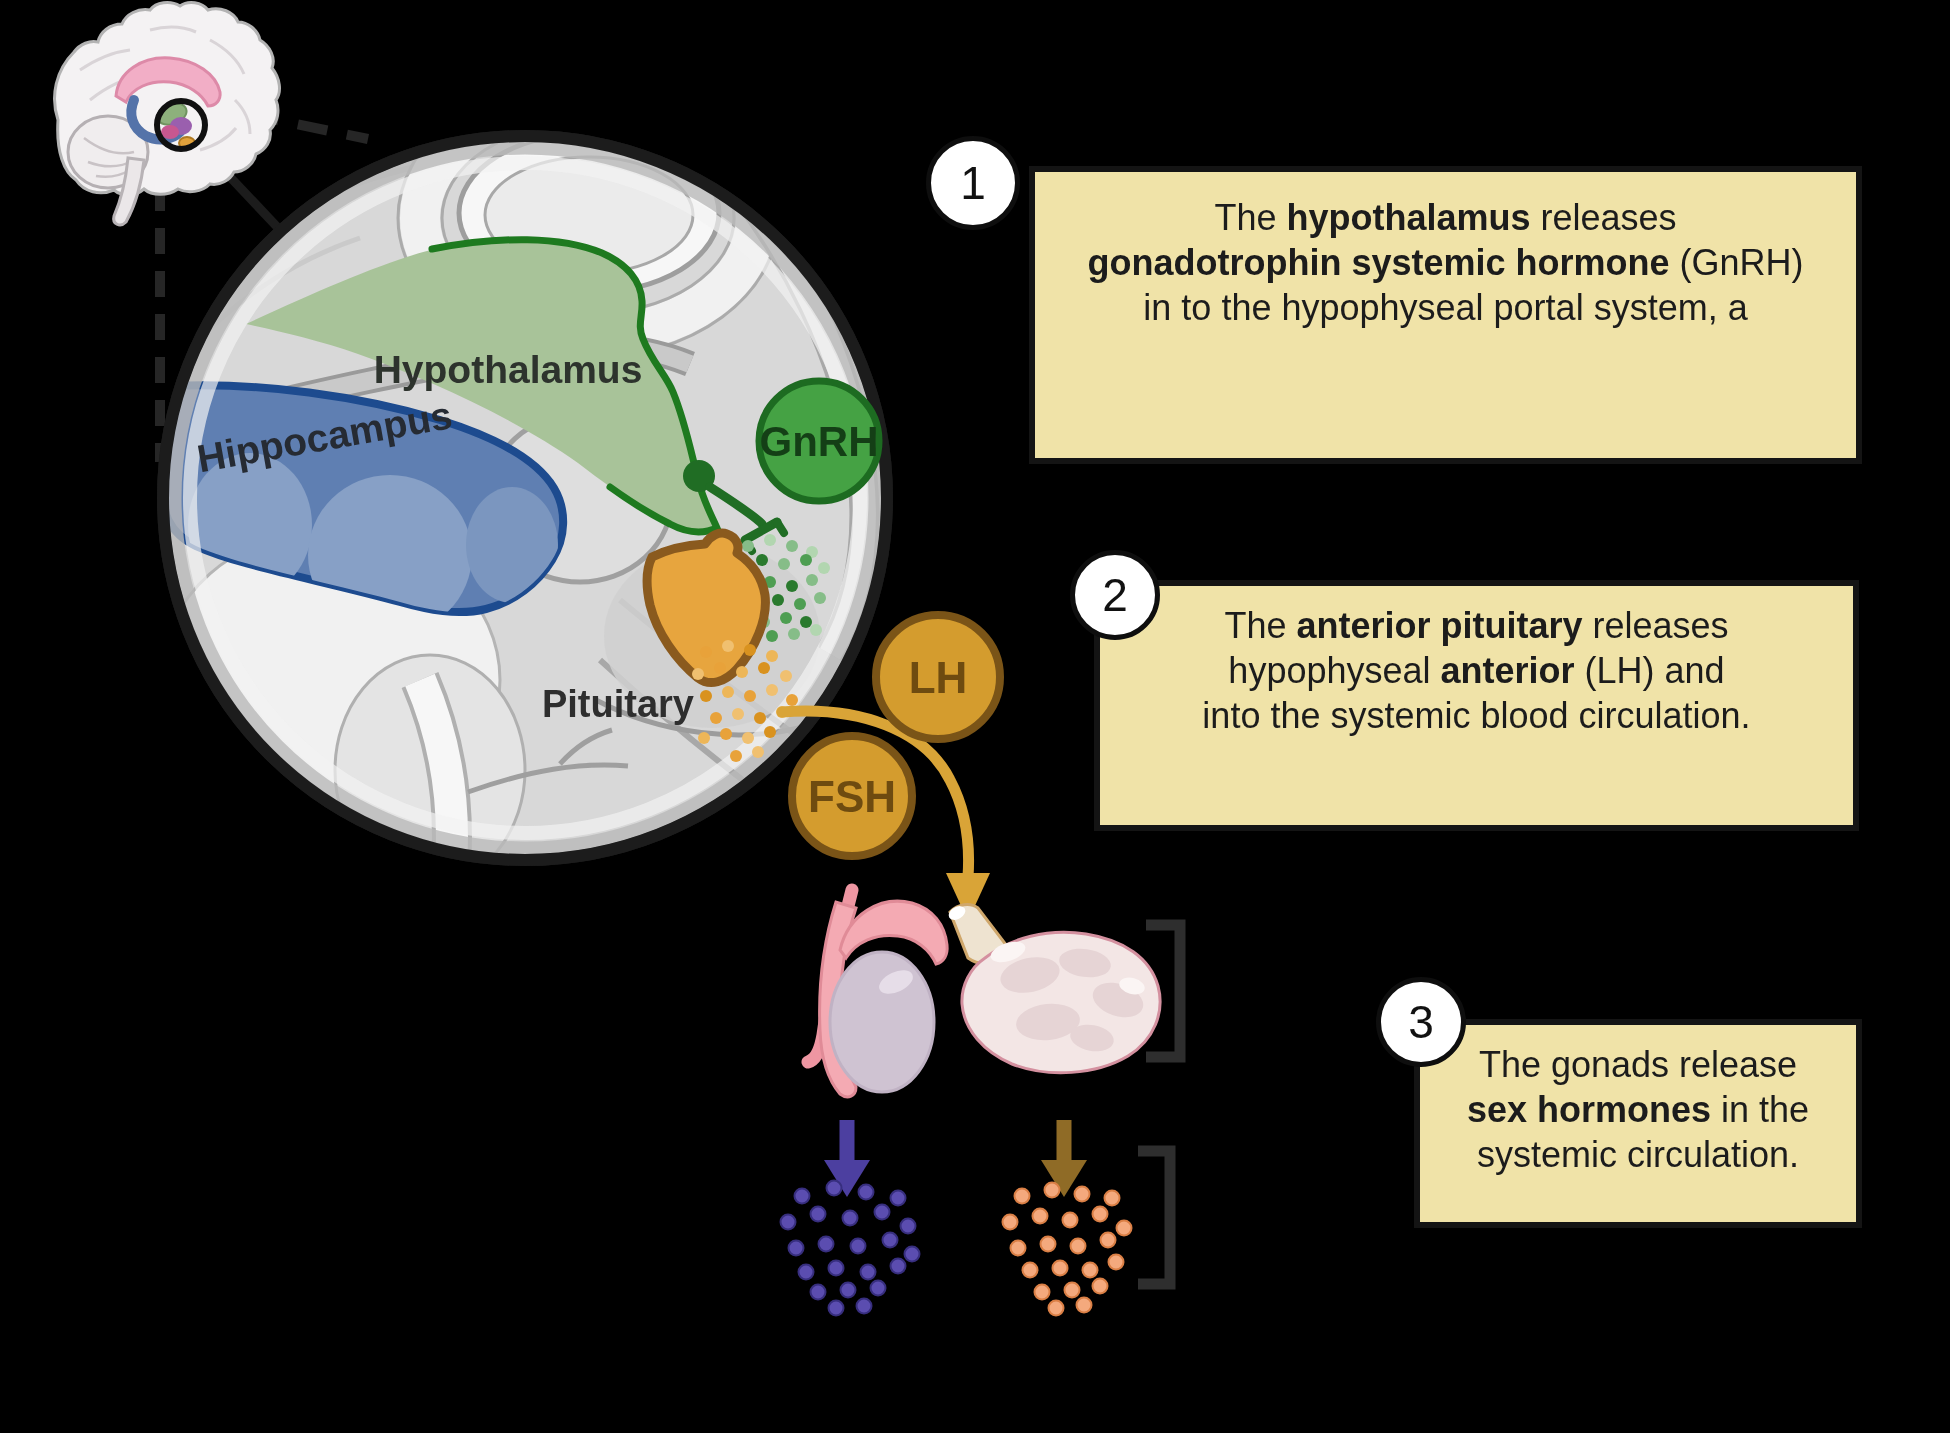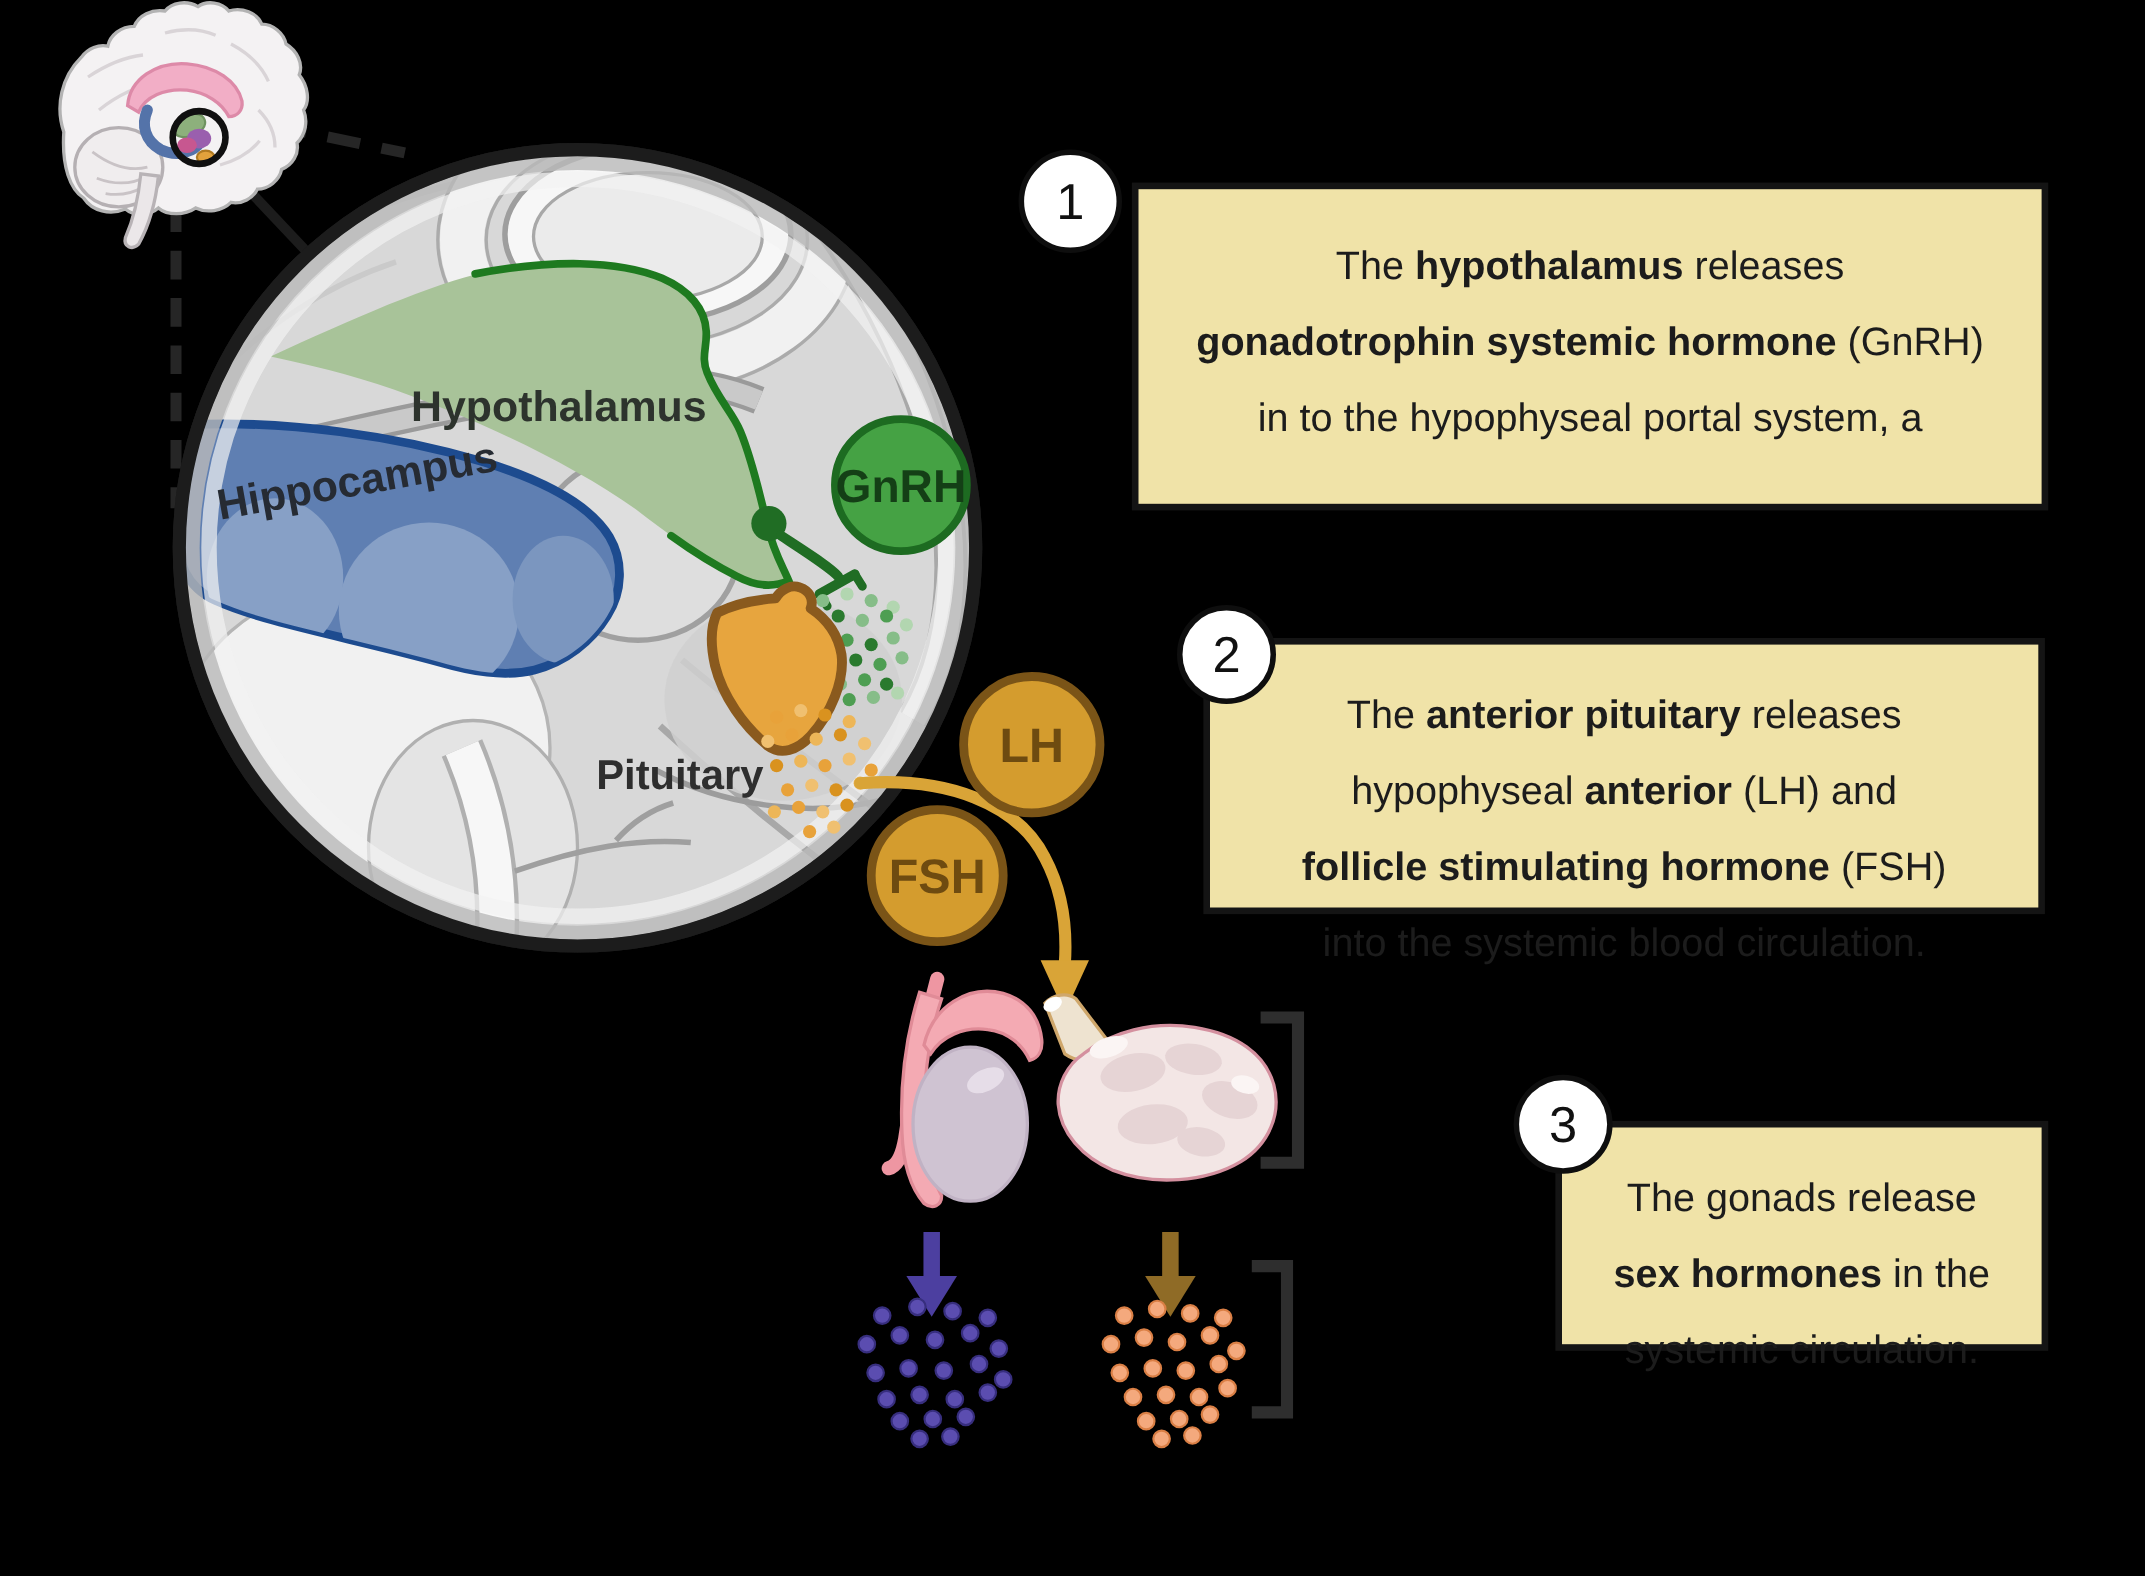--- a/index.html
+++ b/index.html
@@ -3,21 +3,21 @@
 <meta charset="utf-8">
 <style>
   html,body{margin:0;padding:0;background:#000;}
   .stage{position:relative;width:1950px;height:1433px;background:#000;overflow:hidden;
          font-family:"Liberation Sans",sans-serif;}
   .stage svg{position:absolute;left:0;top:0;}
   svg text{font-family:"Liberation Sans",sans-serif;}
 
   .callout{position:absolute;background:#f0e3a8;color:#1c1c1c;text-align:center;
            font-size:36px;line-height:45px;box-shadow:0 0 0 6px #141414;}
-  .callout .rl{white-space:nowrap;margin-top:24px;}
+  .callout .rl{white-space:nowrap;}
   .callout b{font-weight:700;}
   #step1-box{left:1035px;top:172px;width:821px;height:263px;padding-top:23px;}
   #step2-box{left:1100px;top:586px;width:753px;height:222px;padding-top:17px;}
   #step3-box{left:1420px;top:1025px;width:436px;height:180px;padding-top:17px;}
 
   .step-num{position:absolute;background:#ffffff;border:5px solid #0e0e0e;border-radius:50%;
             display:flex;align-items:center;justify-content:center;color:#111;
             font-size:46px;font-weight:400;z-index:3;}
   #num1{left:-109px;top:-36px;width:84px;height:84px;}
   #num2{left:-30px;top:-36px;width:80px;height:80px;}
@@ -300,21 +300,20 @@
         <div class="rl"><b>gonadotrophin systemic hormone</b><span> (GnRH)</span></div>
         <div class="rl"><span>in to the hypophyseal portal system, a</span></div>
       </div>
 </div>
 
 <div class="callout" id="step2-box">
   <div class="step-num" id="num2">2</div>
   <div>
         <div class="rl"><span>The </span><b>anterior pituitary</b><span> releases</span></div>
         <div class="rl"><span>hypophyseal </span><b>anterior</b><span> (LH) and</span></div>
-        <div class="rl"><b>follicle stimulating hormone</b><span> (FSH)</span></div>
         <div class="rl"><span>into the systemic blood circulation.</span></div>
       </div>
 </div>
 
 <div class="callout" id="step3-box">
   <div class="step-num" id="num3">3</div>
   <div>
         <div class="rl"><span>The gonads release</span></div>
         <div class="rl"><b>sex hormones</b><span> in the</span></div>
         <div class="rl"><span>systemic circulation.</span></div>

